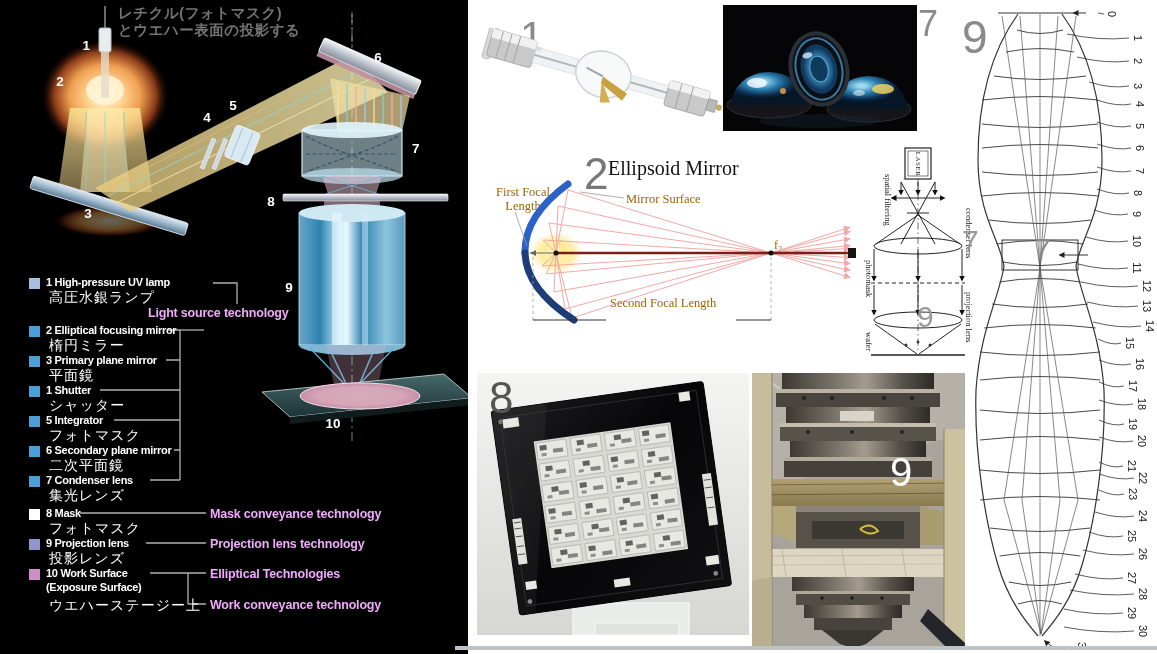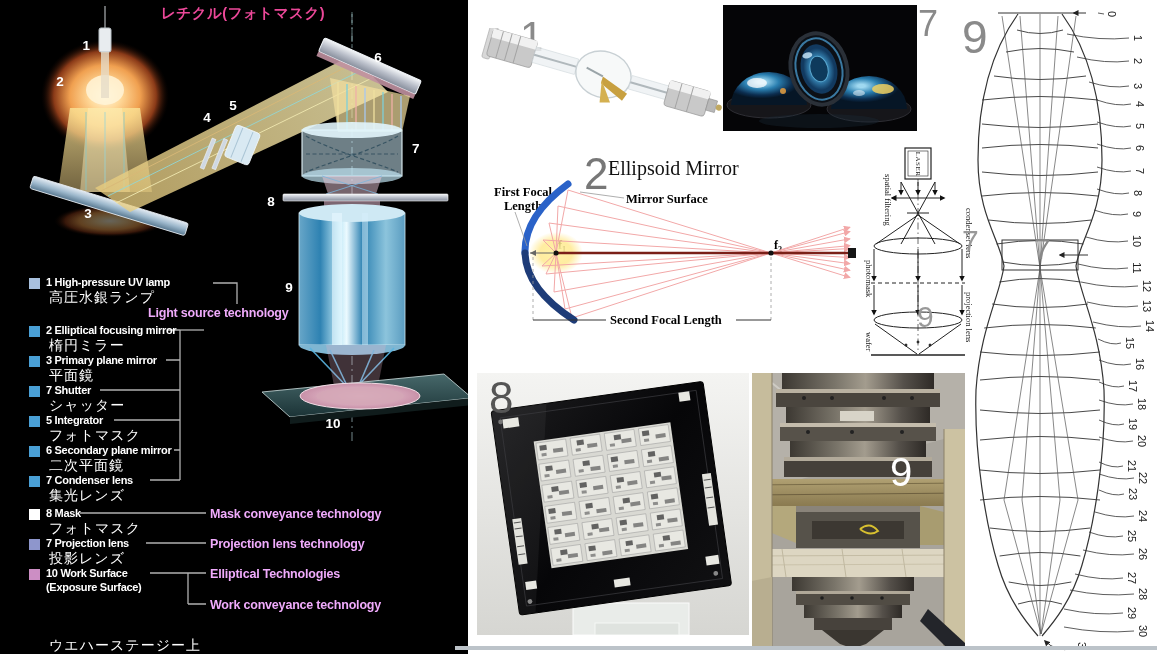--- a/index.html
+++ b/index.html
@@ -1,33 +1,33 @@
 <!DOCTYPE html>
 <html><head>
 <meta charset="utf-8">
 <style>
   html,body{margin:0;padding:0;background:#fff;}
   #stage{position:relative;width:1157px;height:654px;overflow:hidden;background:#fff;
          font-family:"Liberation Sans",sans-serif;}
   .abs{position:absolute;}
   
   #left-panel{position:absolute;left:0;top:0;width:468px;height:654px;background:#000;}
-  #jp-title{position:absolute;left:118px;top:5px;color:#ec4899;font-size:14.5px;font-weight:bold;
-            line-height:17px;letter-spacing:.5px;white-space:nowrap;margin-left:43px;}
+  #jp-title{position:absolute;left:118px;top:5px;color:#737373;font-size:14.5px;font-weight:bold;
+            line-height:17px;letter-spacing:.5px;white-space:nowrap;}
   .leg-row{position:absolute;left:0;width:260px;color:#fff;}
   .leg-sq{position:absolute;left:29px;top:2px;width:11px;height:11px;display:block;}
   .leg-en{position:absolute;left:46px;top:0;font-size:11px;font-weight:bold;letter-spacing:-.3px;white-space:nowrap;}
   .leg-en2{position:absolute;left:46px;top:14px;font-size:11px;font-weight:bold;letter-spacing:-.3px;white-space:nowrap;}
   .leg-jp{position:absolute;left:49px;top:13px;font-size:14px;font-weight:normal;letter-spacing:1px;white-space:nowrap;}
   .tech{position:absolute;color:#f0abfc;font-size:12.5px;font-weight:bold;letter-spacing:-.2px;line-height:14px;}
   
   .num-label{position:absolute;color:#8a8a8a;font-weight:500;line-height:1;}
   .serif{font-family:"Liberation Serif",serif;}
   #ellipsoid-title{position:absolute;left:608px;top:157px;font-size:20px;color:#111;}
-  .ell-lab{position:absolute;color:#000000;font-size:12.5px;line-height:14px;font-weight:bold;}
+  .ell-lab{position:absolute;color:#a16207;font-size:12.5px;line-height:14px;}
   #gray-strip{position:absolute;left:455px;top:646px;width:702px;height:4px;background:#bcc3c9;}
   sub{font-size:8px;}
 </style>
 </head>
 <body>
 
 <div id="stage">
 
   <div id="left-panel">
 
@@ -181,20 +181,21 @@
           <text x="378" y="62" text-anchor="middle">6</text>
           <text x="412" y="153" text-anchor="start">7</text>
           <text x="271" y="206" text-anchor="middle">8</text>
           <text x="289" y="292" text-anchor="middle">9</text>
           <text x="333" y="428" text-anchor="middle">10</text>
         </g>
     </svg>
 
     <div id="jp-title">
       <div>レチクル(フォトマスク)</div>
+      <div>とウエハー表面の投影する</div>
     </div>
 
     <div id="legend" class="abs" style="left:0;top:0;width:468px;height:654px">
       <div id="legend-items">
           <div class="leg-row" style="top: 276px;">
             <span class="leg-sq" style="background: rgb(168, 192, 222);"></span>
             <span class="leg-en">1 High-pressure UV lamp</span>
             <span class="leg-jp">高圧水銀ランプ</span>
           </div>
           <div class="leg-row" style="top: 324px;">
@@ -202,21 +203,21 @@
             <span class="leg-en">2 Elliptical focusing mirror</span>
             <span class="leg-jp">楕円ミラー</span>
           </div>
           <div class="leg-row" style="top: 354px;">
             <span class="leg-sq" style="background: rgb(74, 160, 214);"></span>
             <span class="leg-en">3 Primary plane mirror</span>
             <span class="leg-jp">平面鏡</span>
           </div>
           <div class="leg-row" style="top: 384px;">
             <span class="leg-sq" style="background: rgb(74, 160, 214);"></span>
-            <span class="leg-en">7 Shutter</span>
+            <span class="leg-en">1 Shutter</span>
             <span class="leg-jp">シャッター</span>
           </div>
           <div class="leg-row" style="top: 414px;">
             <span class="leg-sq" style="background: rgb(74, 160, 214);"></span>
             <span class="leg-en">5 Integrator</span>
             <span class="leg-jp">フォトマスク</span>
           </div>
           <div class="leg-row" style="top: 444px;">
             <span class="leg-sq" style="background: rgb(74, 160, 214);"></span>
             <span class="leg-en">6 Secondary plane mirror</span>
@@ -227,28 +228,28 @@
             <span class="leg-en">7 Condenser lens</span>
             <span class="leg-jp">集光レンズ</span>
           </div>
           <div class="leg-row" style="top: 507px;">
             <span class="leg-sq" style="background: rgb(255, 255, 255);"></span>
             <span class="leg-en">8 Mask</span>
             <span class="leg-jp">フォトマスク</span>
           </div>
           <div class="leg-row" style="top: 537px;">
             <span class="leg-sq" style="background: rgb(142, 150, 204);"></span>
-            <span class="leg-en">7 Projection lens</span>
+            <span class="leg-en">9 Projection lens</span>
             <span class="leg-jp">投影レンズ</span>
           </div>
           <div class="leg-row" style="top: 567px;">
             <span class="leg-sq" style="background: rgb(204, 142, 196);"></span>
             <span class="leg-en">10 Work Surface</span>
             <span class="leg-en2">(Exposure Surface)</span>
-            <span class="leg-jp" style="top: 30px; margin-top: 40px;">ウエハーステージー上</span>
+            <span class="leg-jp" style="top: 30px;">ウエハーステージー上</span>
           </div>
         </div>
       <div class="tech" style="left:148px;top:306px">Light source technology</div>
       <div class="tech" style="left:210px;top:507px">Mask conveyance technology</div>
       <div class="tech" style="left:210px;top:537px">Projection lens technology</div>
       <div class="tech" style="left:210px;top:567px">Elliptical Technologies</div>
       <div class="tech" style="left:210px;top:598px">Work conveyance technology</div>
     </div>
   </div>
 
@@ -312,21 +313,21 @@
   </svg>
   <div class="num-label" style="left:918px;top:6px;font-size:36px">7</div>
 
   <div class="num-label" style="left:584px;top:152px;font-size:44px;color:#777">2</div>
   <div id="ellipsoid-title" class="serif">Ellipsoid Mirror</div>
   <div class="ell-lab serif" style="left:484px;top:185px;width:78px;text-align:center">
     <div>First Focal</div>
     <div>Length</div>
   </div>
   <div class="ell-lab serif" style="left:626px;top:192px">Mirror Surface</div>
-  <div class="ell-lab serif" style="left:610px;top:313px">Second Focal Length</div>
+  <div class="ell-lab serif" style="left:610px;top:296px">Second Focal Length</div>
   <div class="ell-lab serif" style="left:558px;top:238px;font-size:12px"><span>f</span><sub>1</sub></div>
   <div class="ell-lab serif" style="left:774px;top:238px;font-size:12px"><span>f</span><sub>2</sub></div>
   <svg id="ellipsoid-svg" class="abs" style="left:468px;top:148px" width="390" height="200">
     <defs>
       <marker id="pa" viewBox="0 0 8 8" refX="7" refY="4" markerWidth="7" markerHeight="7" orient="auto">
         <path d="M0,0 L8,4 L0,8 z" fill="#f2a8a8"></path>
       </marker>
       <radialGradient id="ygl">
           <stop offset="0" stop-color="#fff3a8"></stop>
           <stop offset=".6" stop-color="#ffe88a" stop-opacity=".8"></stop>

